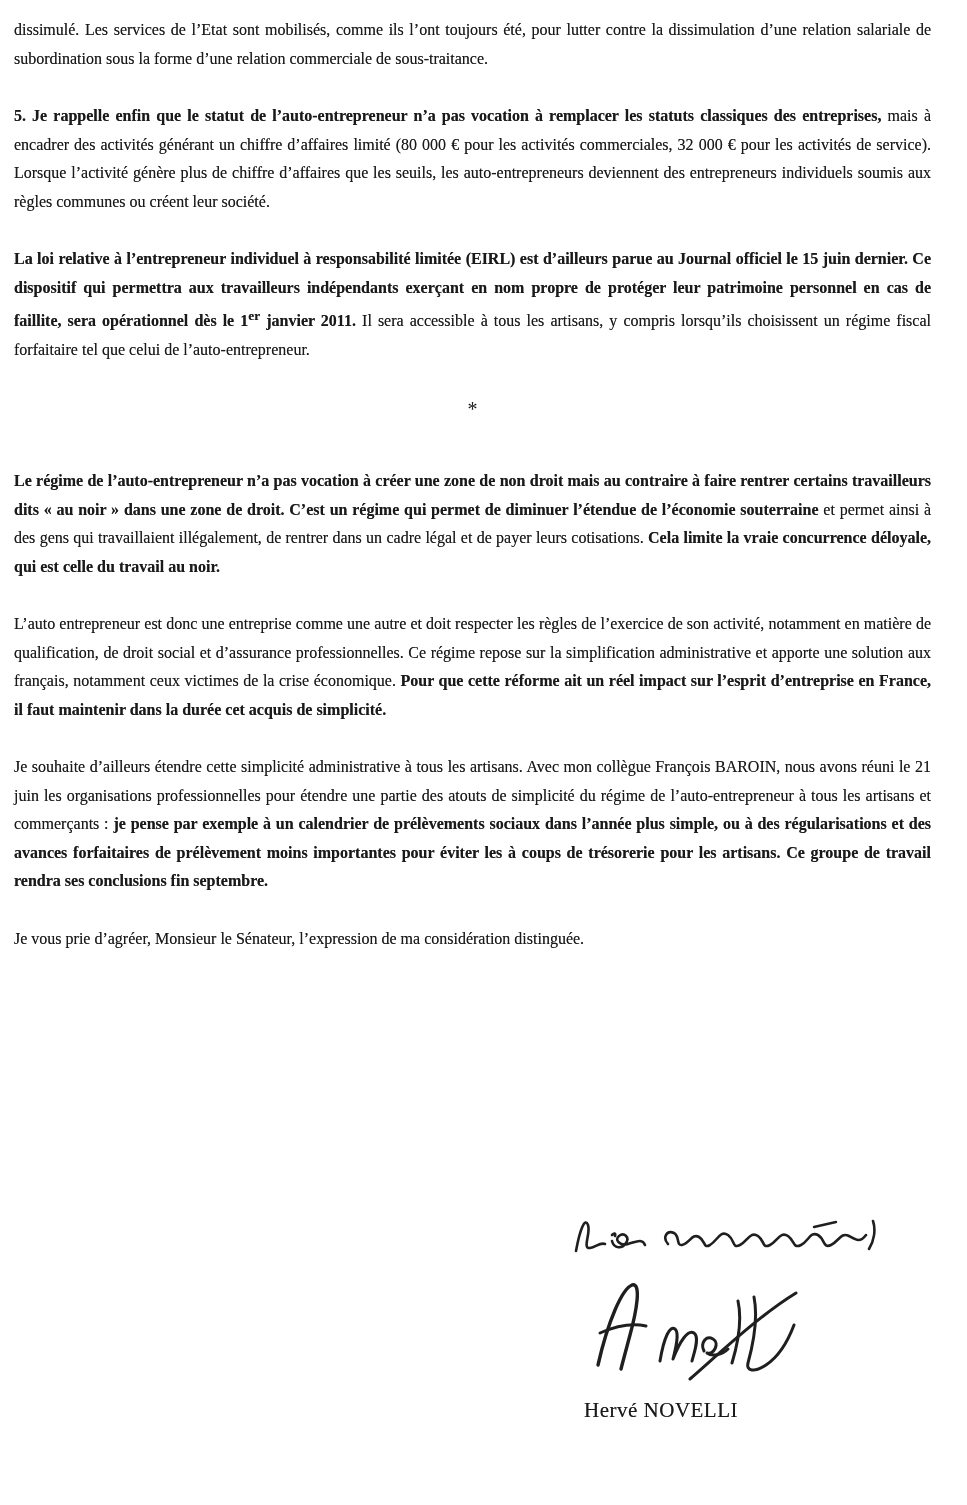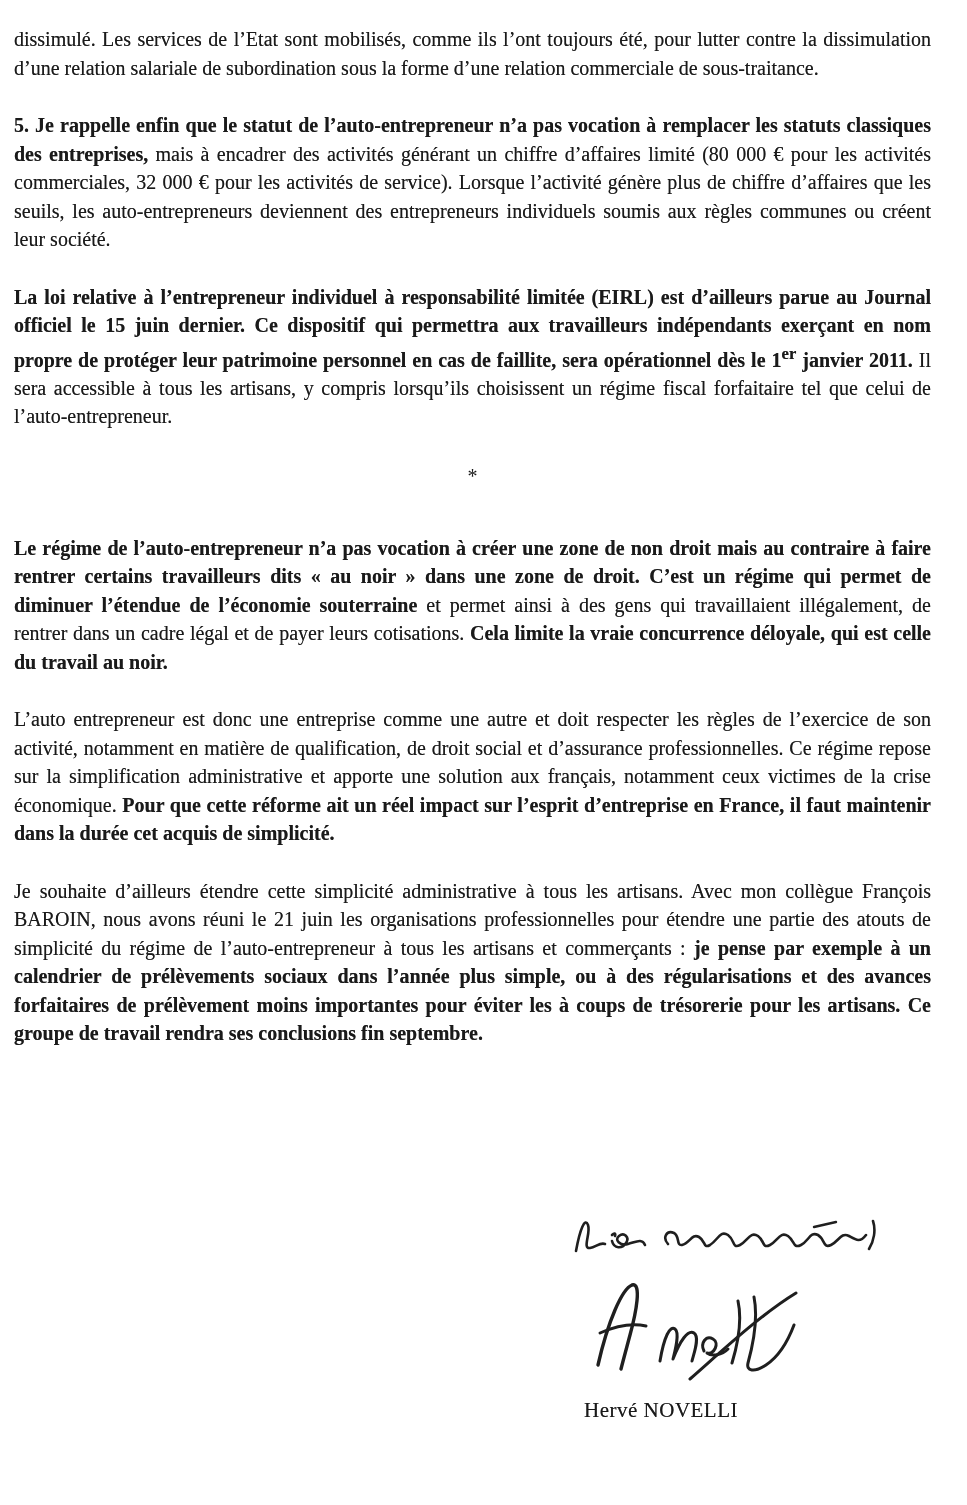--- a/index.html
+++ b/index.html
@@ -12,24 +12,24 @@
     width: 967px;
     height: 1505px;
     box-sizing: border-box;
     background: #ffffff;
     font-family: "Liberation Serif", serif;
     color: #1a1a1a;
     padding: 16px 36px 0 14px;
     overflow: hidden;
   }
   .para {
-    font-size: 20px;
+    font-size: 16px;
     line-height: 28.5px;
     text-align: justify;
-    margin: 9px 0 29px 0;
+    margin: 0 0 29px 0;
     text-shadow: 0 0 0.4px rgba(0,0,0,0.55);
   }
   .b { font-weight: 700; }
   .separator {
     text-align: center;
     font-size: 20px;
     margin: 34px 0 46px 0;
   }
   .signature-block {
     position: absolute;
@@ -61,20 +61,21 @@
   <p class="para"><span class="b">La loi relative à l’entrepreneur individuel à responsabilité limitée (EIRL) est d’ailleurs parue au Journal officiel le 15 juin dernier. Ce dispositif qui permettra aux travailleurs indépendants exerçant en nom propre de protéger leur patrimoine personnel en cas de faillite, sera opérationnel dès le 1</span><sup class="b">er</sup><span class="b"> janvier 2011.</span><span> Il sera accessible à tous les artisans, y compris lorsqu’ils choisissent un régime fiscal forfaitaire tel que celui de l’auto-entrepreneur.</span></p>
 
   <div class="separator">*</div>
 
   <p class="para"><span class="b">Le régime de l’auto-entrepreneur n’a pas vocation à créer une zone de non droit mais au contraire à faire rentrer certains travailleurs dits « au noir » dans une zone de droit. C’est un régime qui permet de diminuer l’étendue de l’économie souterraine</span><span> et permet ainsi à des gens qui travaillaient illégalement, de rentrer dans un cadre légal et de payer leurs cotisations. </span><span class="b">Cela limite la vraie concurrence déloyale, qui est celle du travail au noir.</span></p>
 
   <p class="para"><span>L’auto entrepreneur est donc une entreprise comme une autre et doit respecter les règles de l’exercice de son activité, notamment en matière de qualification, de droit social et d’assurance professionnelles. Ce régime repose sur la simplification administrative et apporte une solution aux français, notamment ceux victimes de la crise économique. </span><span class="b">Pour que cette réforme ait un réel impact sur l’esprit d’entreprise en France, il faut maintenir dans la durée cet acquis de simplicité.</span></p>
 
   <p class="para"><span>Je souhaite d’ailleurs étendre cette simplicité administrative à tous les artisans. Avec mon collègue François BAROIN, nous avons réuni le 21 juin les organisations professionnelles pour étendre une partie des atouts de simplicité du régime de l’auto-entrepreneur à tous les artisans et commerçants : </span><span class="b">je pense par exemple à un calendrier de prélèvements sociaux dans l’année plus simple, ou à des régularisations et des avances forfaitaires de prélèvement moins importantes pour éviter les à coups de trésorerie pour les artisans. Ce groupe de travail rendra ses conclusions fin septembre.</span></p>
 
+  <p class="para"><span>Je vous prie d’agréer, Monsieur le Sénateur, l’expression de ma considération distinguée.</span></p>
 
   <div class="signature-block">
     <svg class="sig-line1" width="330" height="62" viewBox="0 0 330 62" aria-label="bien cordialement">
       <path stroke-width="2.6" d="M8,46 C12,24 17,12 20,20 C23,28 14,44 22,43 C28,42 32,37 37,39 M44,30 C46,28 48,28 47,31 M44,36 C46,44 54,44 58,38 C62,32 56,27 51,31 C46,35 52,41 60,39 C68,37 74,33 77,40"></path>
       <path stroke-width="2.6" d="M100,39 C94,32 99,25 106,28 C112,31 108,41 114,40 C122,38 124,28 131,32 C138,36 135,44 142,40 C150,35 152,25 160,30 C167,35 164,44 172,40 C180,36 182,26 190,31 C197,36 194,44 202,40 C210,36 212,26 220,31 C227,36 225,44 233,40 C241,36 242,26 250,30 C257,34 255,44 263,40 C271,36 273,27 281,31 C288,35 292,38 298,30 M305,16 C308,25 306,36 301,44"></path>
       <path stroke-width="2.4" d="M246,22 L268,17"></path>
     </svg>
     <svg class="sig-line2" width="240" height="112" viewBox="0 0 240 112" aria-label="H. Novelli">
       <path stroke-width="3.4" d="M16,92 C26,48 40,16 50,12 C60,9 54,40 48,62 C44,77 41,88 39,96"></path>
       <path stroke-width="3" d="M18,60 C34,53 50,50 64,53"></path>

